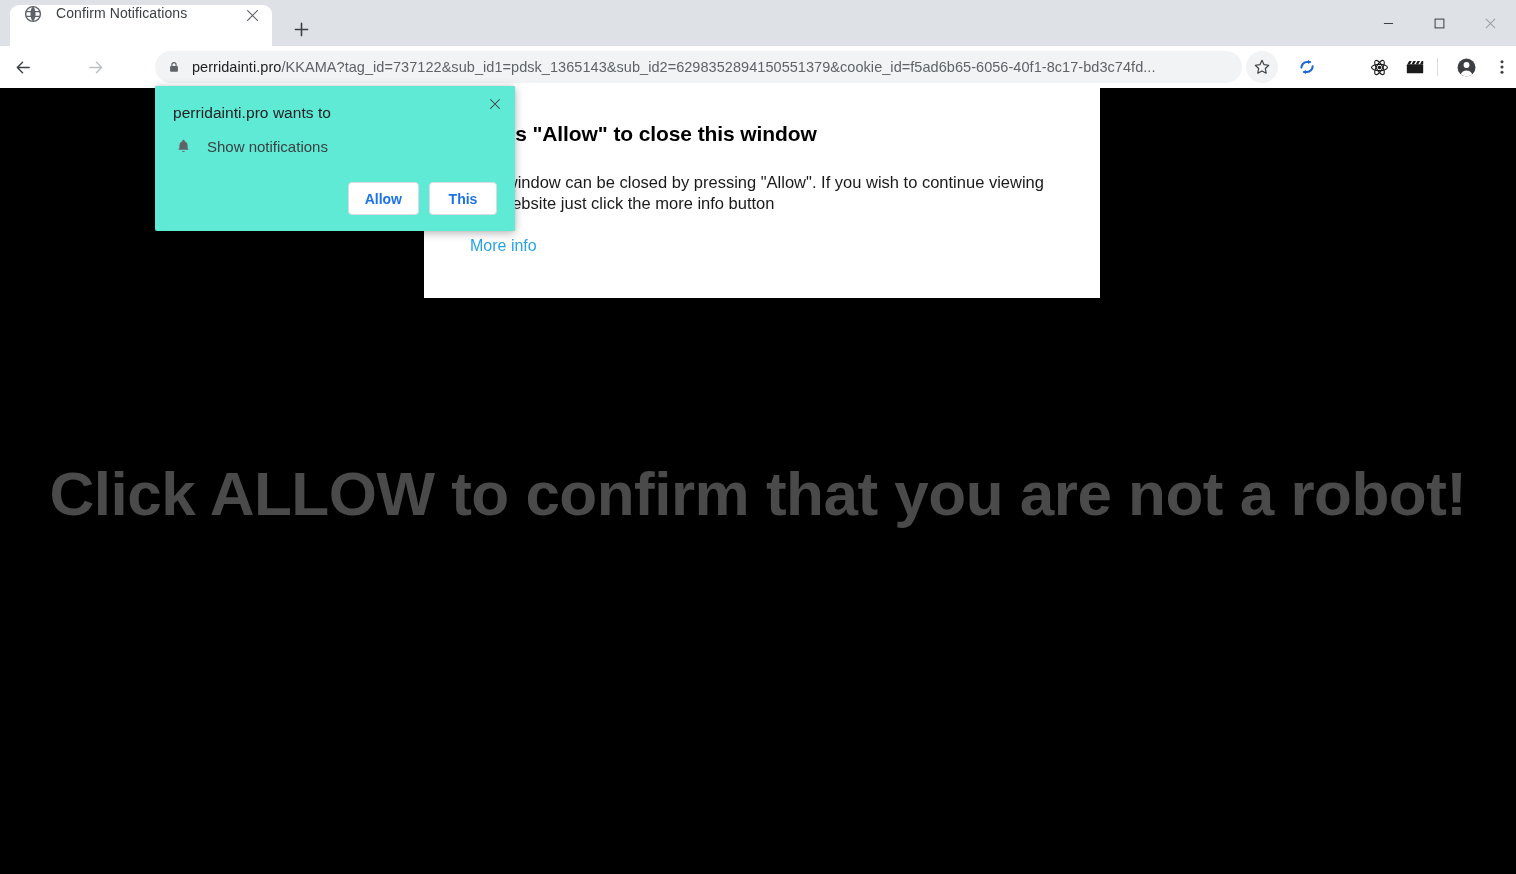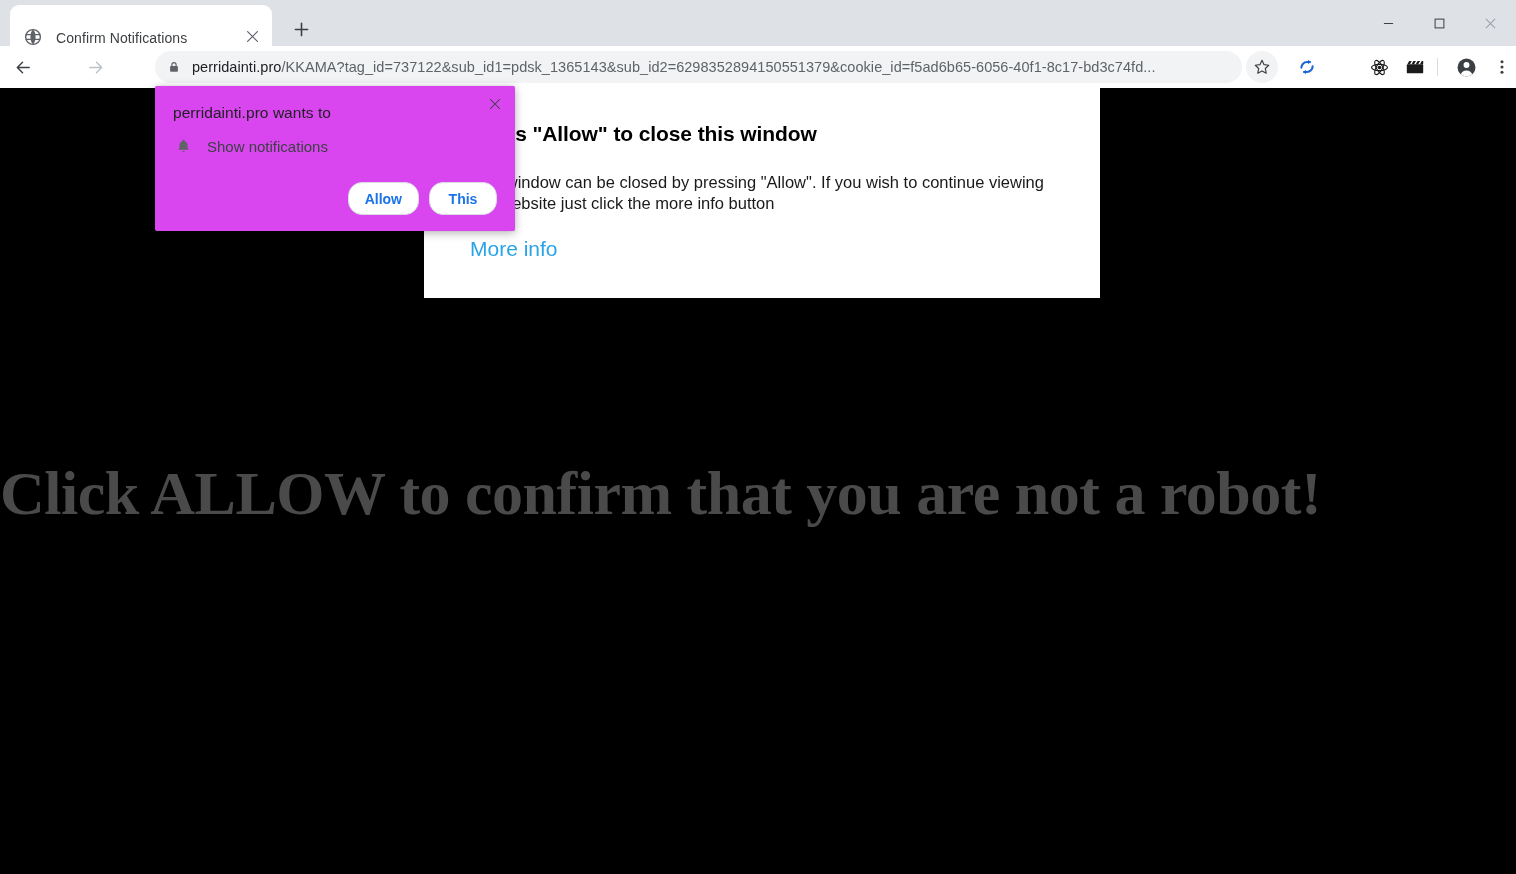--- a/index.html
+++ b/index.html
@@ -33,21 +33,21 @@
 
   .tab {
     position: absolute;
     left: 10px;
     top: 5px;
     width: 262px;
     height: 41px;
     background: #ffffff;
     border-radius: 9px 9px 0 0;
     display: flex;
-    align-items: flex-end;
+    align-items: flex-start;
     padding: 0 10px 0 14px;
     box-sizing: border-box;
   }
   .tab-favicon {
     width: 18px; height: 18px;
     flex: 0 0 18px;
     margin-right: 14px;
     display: block;
   }
   .tab-title {
@@ -200,49 +200,49 @@
     letter-spacing: -0.1px;
   }
   .card-body {
     font-size: 16.5px;
     color: #1a1a1a;
     line-height: 21px;
     margin: 0 0 23px 0;
     max-width: 580px;
   }
   .card-link {
-    font-size: 21px;
+    font-size: 16px;
     color: #29a3e8;
     text-decoration: none;
     display: inline-block;
   }
 
   .hero {
     position: absolute;
     left: 0;
     top: 370px;
-    width: 1228px;
+    width: 1516px;
     text-align: center;
-    font-family: Liberation Serif, serif;
+    font-family: Liberation Sans, sans-serif;
     font-size: 62px;
     font-weight: bold;
     font-stretch: condensed;
     color: #4a4a4a;
     letter-spacing: -0.5px;
     white-space: nowrap;
   }
 
   
   .perm-bubble {
     position: absolute;
     left: 155px;
     top: 86px;
     width: 360px;
     height: 145px;
-    background: #d946ef;
+    background: #5eead4;
     border-radius: 2px;
     box-shadow: 0 2px 10px rgba(0,0,0,0.30), 0 0 1px rgba(0,0,0,0.25);
     box-sizing: border-box;
     z-index: 30;
   }
   .perm-close {
     position: absolute;
     right: 8px;
     top: 6px;
     width: 24px; height: 24px;
@@ -284,21 +284,21 @@
     bottom: 16px;
     display: flex;
     gap: 10px;
   }
   .perm-btn {
     min-width: 68px;
     height: 33px;
     padding: 0 16px;
     background: #ffffff;
     border: 1px solid #dadce0;
-    border-radius: 14px;
+    border-radius: 4px;
     color: #1a73e8;
     font-size: 14px;
     font-weight: bold;
     font-family: "Liberation Sans", sans-serif;
     cursor: pointer;
     display: flex;
     align-items: center;
     justify-content: center;
     margin-top: 39px;
   }

